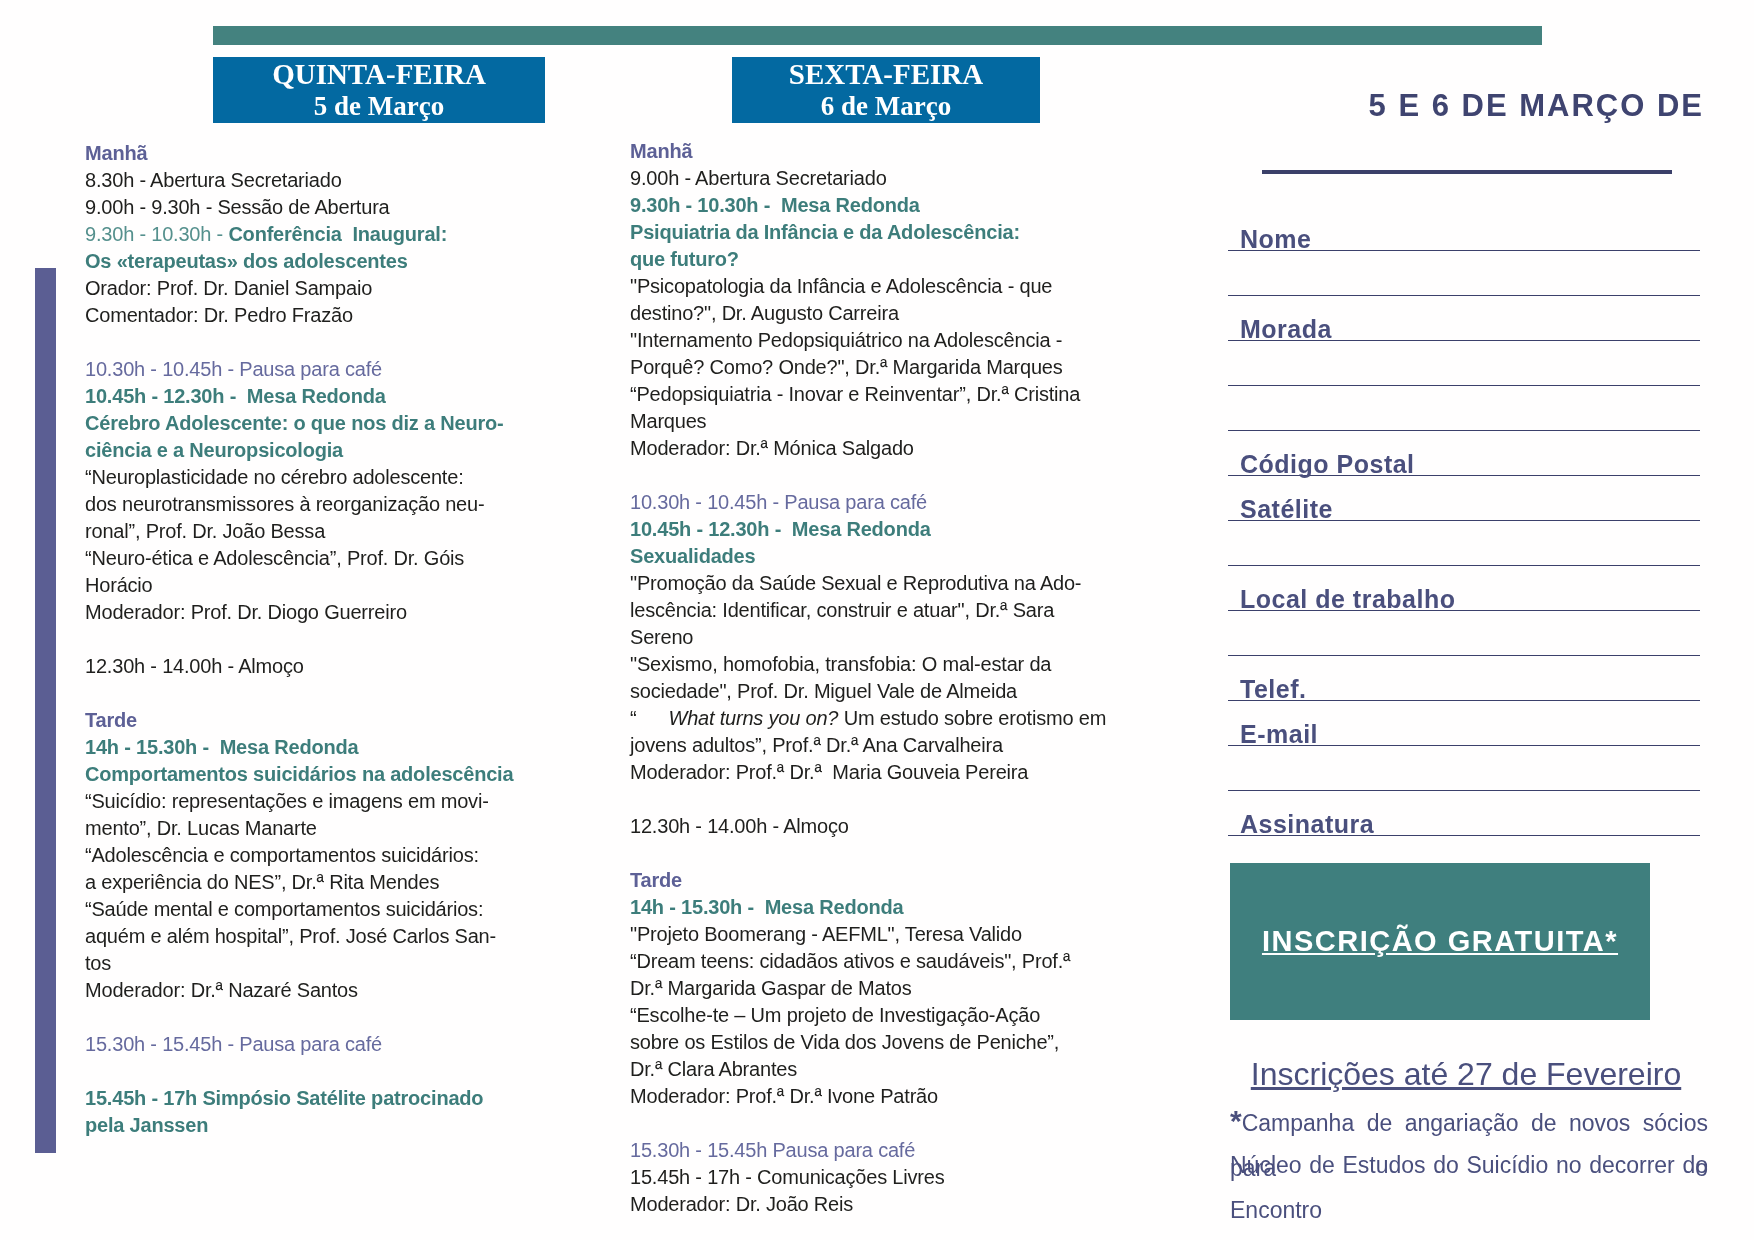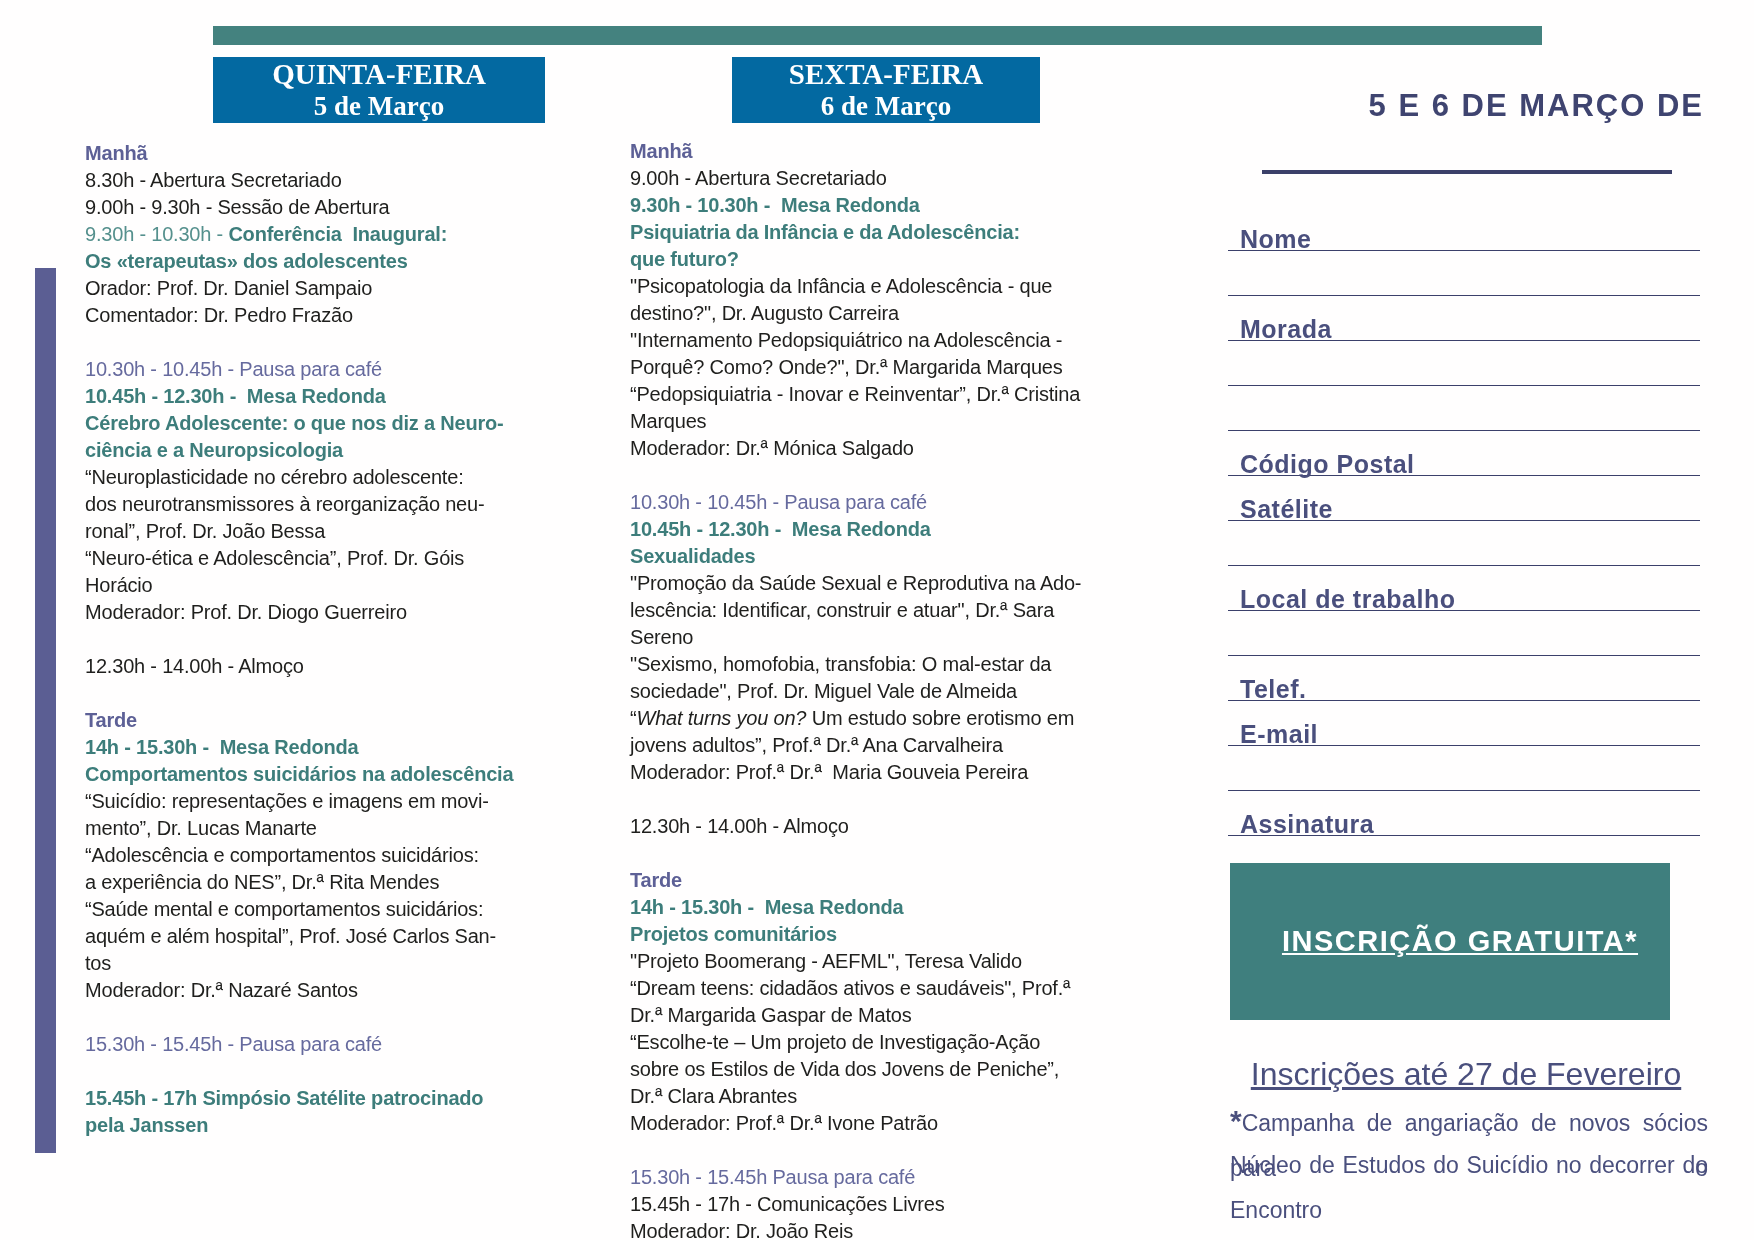--- a/index.html
+++ b/index.html
@@ -15,35 +15,35 @@
   .day-box .l1{font-size:29px;line-height:33px;}
   .day-box .l2{font-size:27px;line-height:31px;}
   .box-quinta{left:213px;width:332px;}
   .box-sexta{left:732px;width:308px;}
   
   .sched{position:absolute;}
   .col-quinta{left:85px;top:140px;width:470px;}
   .col-sexta{left:630px;top:138px;width:482px;}
   .sline{white-space:pre;font-size:20px;line-height:27px;height:27px;letter-spacing:-0.2px;}
   .seg-b {color:#1f1f1d;}
-  .seg-bi{color:#1f1f1d;font-style:italic;}
+  .seg-bi{color:#1f1f1d;font-style:italic;margin-left:32px;}
   .seg-pb{color:#5d6096;font-weight:bold;}
   .seg-p {color:#666a9e;}
   .seg-tb{color:#3d7d7b;font-weight:bold;}
   .seg-t {color:#55908d;}
   
   .reg-title{position:absolute;left:1228px;top:88px;width:476px;text-align:right;
              color:#3f4470;font-weight:bold;font-size:31px;letter-spacing:2px;}
   .reg-rule{position:absolute;left:1262px;top:170px;width:410px;height:4px;background:#3b4069;}
   .reg-form{position:absolute;left:1228px;top:206px;width:472px;}
   .frow{position:relative;height:44px;border-bottom:1.5px solid #3b406b;}
   .flabel{position:absolute;left:12px;bottom:-4px;color:#4a4f7d;font-weight:bold;
           font-size:25px;letter-spacing:0.5px;}
   .free-box{position:absolute;left:1230px;top:863px;width:420px;height:157px;background:#3f7f7e;
-            display:flex;align-items:center;justify-content:center;padding-left:20px;}
+            display:flex;align-items:center;justify-content:center;}
   .free-box span{color:#fff;font-weight:bold;font-size:29px;letter-spacing:1.5px;
                  text-decoration:underline;white-space:nowrap;}
   .deadline{position:absolute;left:1228px;top:1056px;width:476px;text-align:center;
             color:#4a4f7d;font-size:32px;text-decoration:underline;}
   .footnote{position:absolute;left:1230px;top:1098px;width:478px;color:#4a4f7d;font-size:23px;}
   .fn-line{line-height:45px;height:45px;white-space:normal;}
   .fn-just{text-align:justify;text-align-last:justify;}
   .fn-star{font-size:30px;font-weight:bold;}
 </style>
 </head>
@@ -126,21 +126,20 @@
       <div class="sline"><span class="seg-b">"Sexismo, homofobia, transfobia: O mal-estar da</span></div>
       <div class="sline"><span class="seg-b">sociedade", Prof. Dr. Miguel Vale de Almeida</span></div>
       <div class="sline"><span class="seg-b">“</span><span class="seg-bi">What turns you on?</span><span class="seg-b"> Um estudo sobre erotismo em</span></div>
       <div class="sline"><span class="seg-b">jovens adultos”, Prof.ª Dr.ª Ana Carvalheira</span></div>
       <div class="sline"><span class="seg-b">Moderador: Prof.ª Dr.ª  Maria Gouveia Pereira</span></div>
       <div class="sline">&nbsp;</div>
       <div class="sline"><span class="seg-b">12.30h - 14.00h - Almoço</span></div>
       <div class="sline">&nbsp;</div>
       <div class="sline"><span class="seg-pb">Tarde</span></div>
       <div class="sline"><span class="seg-tb">14h - 15.30h -  </span><span class="seg-tb">Mesa Redonda</span></div>
-      <div class="sline"><span class="seg-tb">Projetos comunitários</span></div>
       <div class="sline"><span class="seg-b">"Projeto Boomerang - AEFML", Teresa Valido</span></div>
       <div class="sline"><span class="seg-b">“Dream teens: cidadãos ativos e saudáveis", Prof.ª</span></div>
       <div class="sline"><span class="seg-b">Dr.ª Margarida Gaspar de Matos</span></div>
       <div class="sline"><span class="seg-b">“Escolhe-te – Um projeto de Investigação-Ação</span></div>
       <div class="sline"><span class="seg-b">sobre os Estilos de Vida dos Jovens de Peniche”,</span></div>
       <div class="sline"><span class="seg-b">Dr.ª Clara Abrantes</span></div>
       <div class="sline"><span class="seg-b">Moderador: Prof.ª Dr.ª Ivone Patrão</span></div>
       <div class="sline">&nbsp;</div>
       <div class="sline"><span class="seg-p">15.30h - 15.45h Pausa para café</span></div>
       <div class="sline"><span class="seg-b">15.45h - 17h - Comunicações Livres</span></div>

